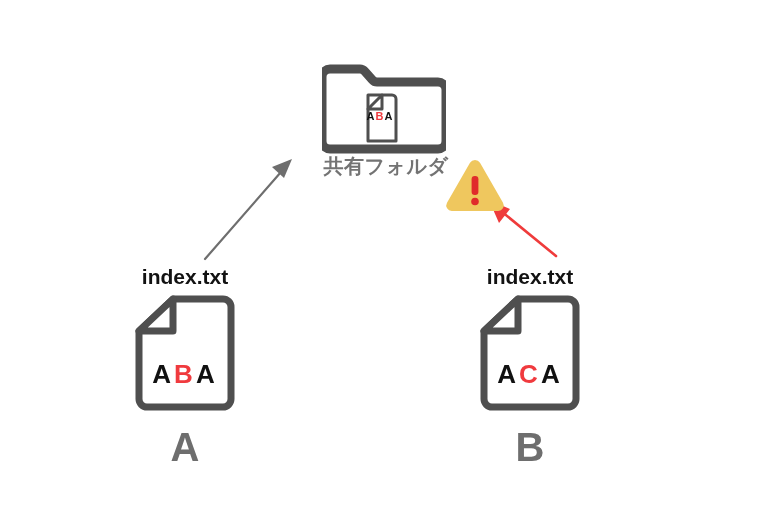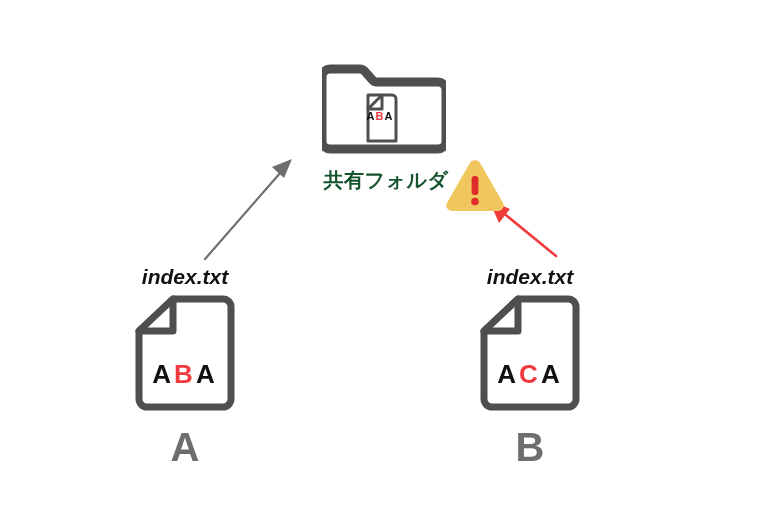--- a/index.html
+++ b/index.html
@@ -23,26 +23,26 @@
   #shared-folder-node {
     left: 322px;
     top: 55px;
     width: 124px;
     height: 100px;
   }
   #shared-folder-icon { width: 124px; height: 100px; display: block; }
 
   #shared-folder-label {
     left: 306px;
-    top: 167px;
+    top: 153px;
     width: 160px;
     text-align: center;
     font-size: 20px;
     font-weight: bold;
-    color: #14532d;
+    color: #737373;
     letter-spacing: 0.5px;
     white-space: nowrap;
   }
 
   #warning-badge {
     left: 444px;
     top: 157px;
     width: 62px;
     height: 56px;
   }
@@ -55,21 +55,20 @@
 
   .doc-filename {
     width: 150px;
     text-align: center;
     font-size: 21px;
     font-weight: bold;
     color: #121212;
     letter-spacing: 0px;
     white-space: nowrap;
     margin-bottom: 4px;
-    font-style: italic;
   }
   .doc-icon-wrap {
     width: 150px;
     height: 120px;
     position: relative;
   }
   .doc-icon {
     display: block;
     width: 100px;
     height: 120px;

